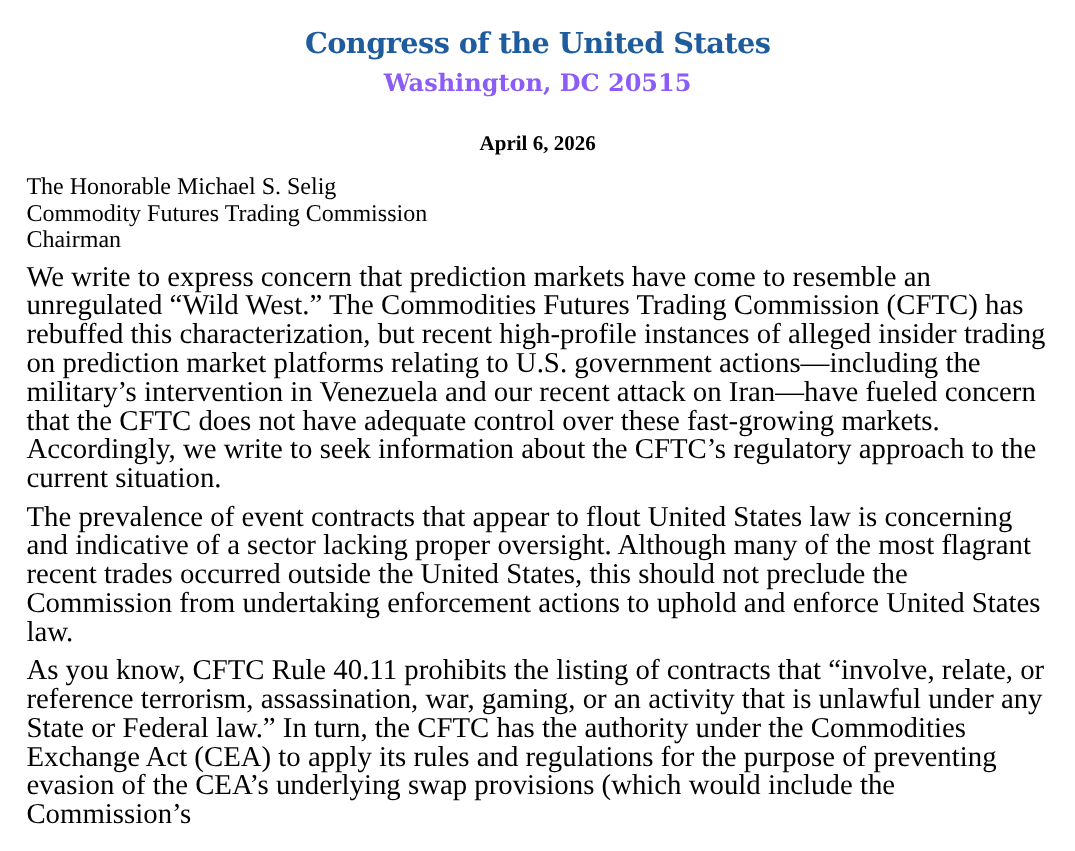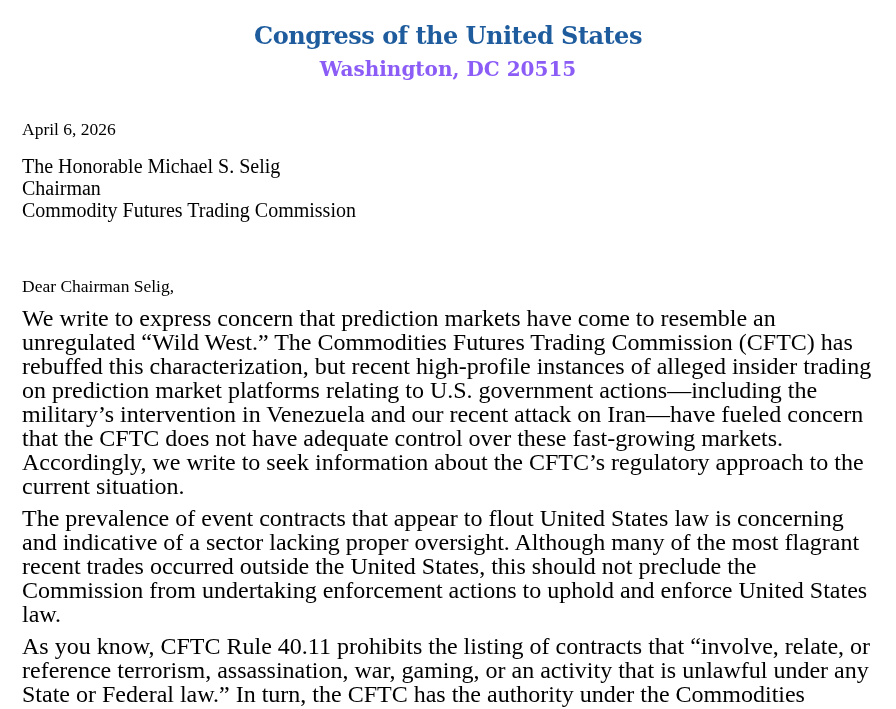--- a/index.html
+++ b/index.html
@@ -32,24 +32,25 @@
     letter-spacing: -0.5px;
   }
   .lh-sub {
     margin-top: 7px;
     font-family: "DejaVu Serif", serif;
     font-weight: 700;
     font-size: 20px;
     line-height: 1.2;
   }
   .date {
-    margin-top: 36px;
-    text-align: left;
+    margin-top: 26px;
+    text-align: center;
     font-size: 17.5px;
     line-height: 24px;
+    font-weight: bold;
   }
   .recipient {
     margin-top: 14px;
     font-size: 20px;
     line-height: 22px;
   }
   .salutation {
     margin-top: 53px;
     font-size: 17.5px;
     line-height: 24px;
@@ -68,25 +69,24 @@
 
   <header class="letterhead">
     <div class="lh-title" style="color: rgb(30, 92, 158);">Congress of the United States</div>
     <div class="lh-sub" style="color: #8b5cf6;">Washington, DC 20515</div>
   </header>
 
   <div class="date">April 6, 2026</div>
 
   <div class="recipient">
     <div>The Honorable Michael S. Selig</div>
+    <div>Commodity Futures Trading Commission</div>
     <div>Chairman</div>
-    <div>Commodity Futures Trading Commission</div>
   </div>
 
-  <div class="salutation">Dear Chairman Selig,</div>
 
   <p class="para">We write to express concern that prediction markets have come to resemble an unregulated “Wild West.” The Commodities Futures Trading Commission (CFTC) has rebuffed this characterization, but recent high-profile instances of alleged insider trading on prediction market platforms relating to U.S. government actions—including the military’s intervention in Venezuela and our recent attack on Iran—have fueled concern that the CFTC does not have adequate control over these fast-growing markets. Accordingly, we write to seek information about the CFTC’s regulatory approach to the current situation.</p>
 
   <p class="para">The prevalence of event contracts that appear to flout United States law is concerning and indicative of a sector lacking proper oversight. Although many of the most flagrant recent trades occurred outside the United States, this should not preclude the Commission from undertaking enforcement actions to uphold and enforce United States law.</p>
 
   <p class="para">As you know, CFTC Rule 40.11 prohibits the listing of contracts that “involve, relate, or reference terrorism, assassination, war, gaming, or an activity that is unlawful under any State or Federal law.” In turn, the CFTC has the authority under the Commodities Exchange Act (CEA) to apply its rules and regulations for the purpose of preventing evasion of the CEA’s underlying swap provisions (which would include the Commission’s</p>
 
 </div>
 
 </body></html>

